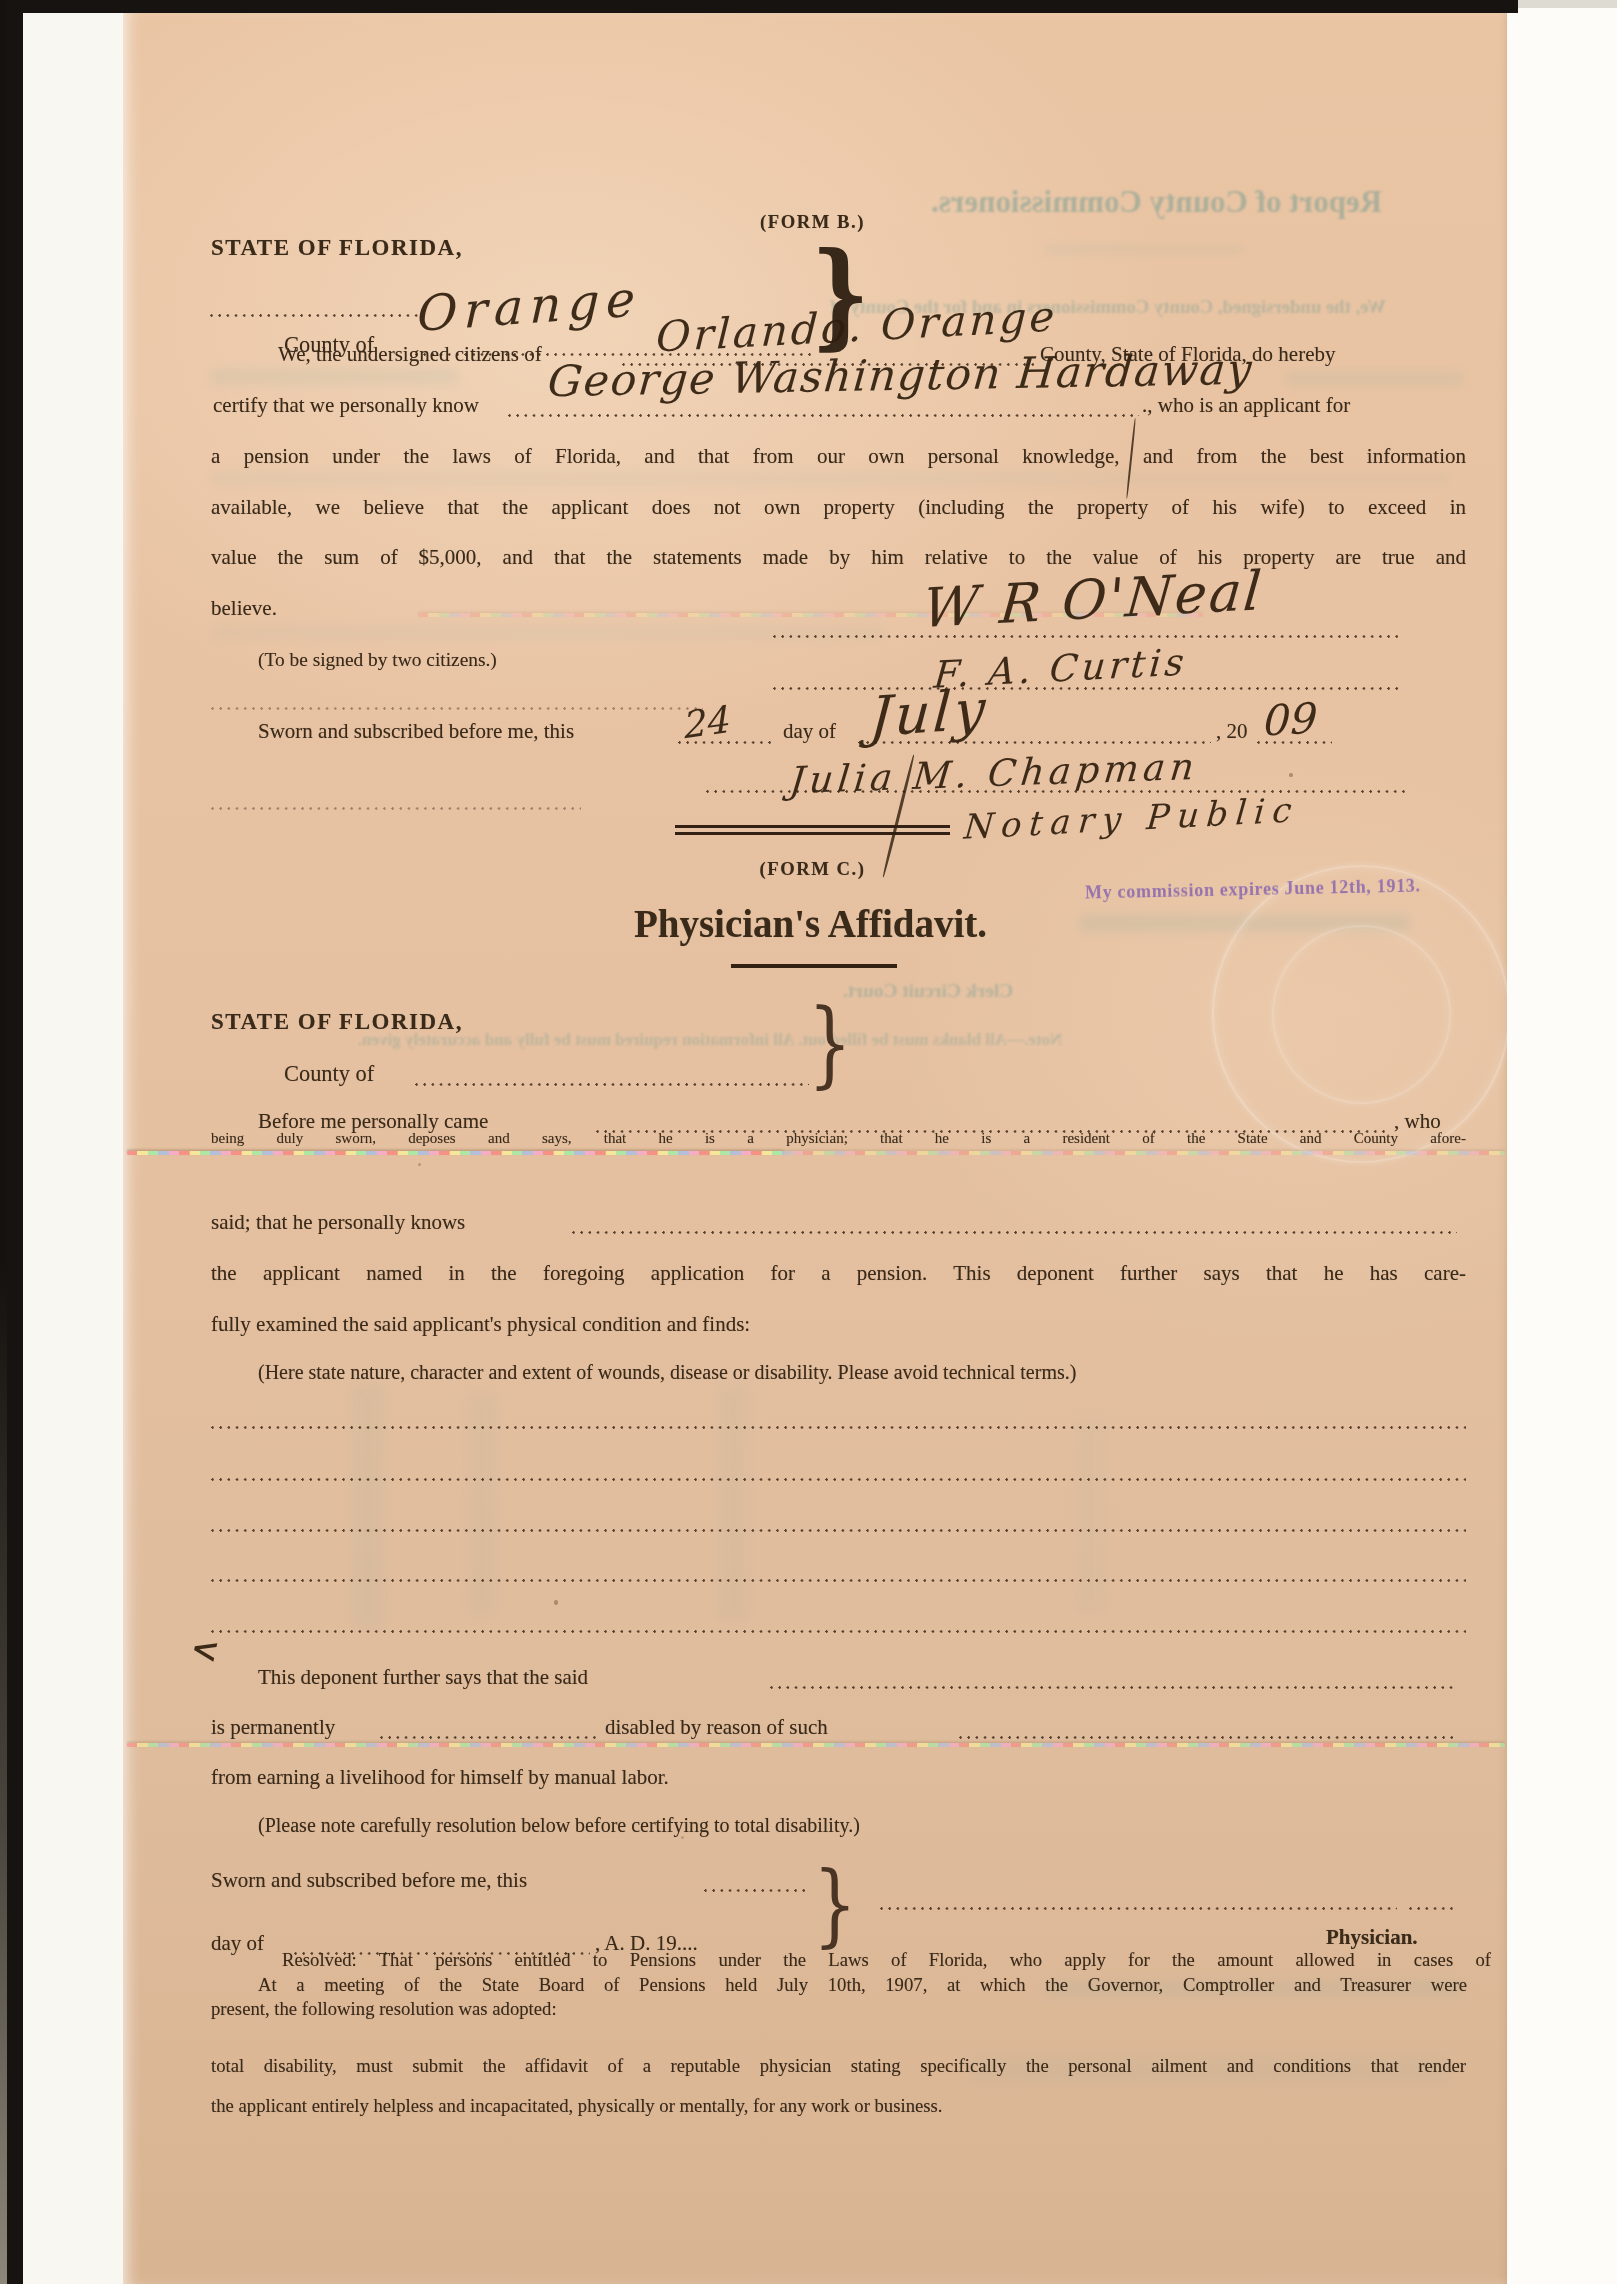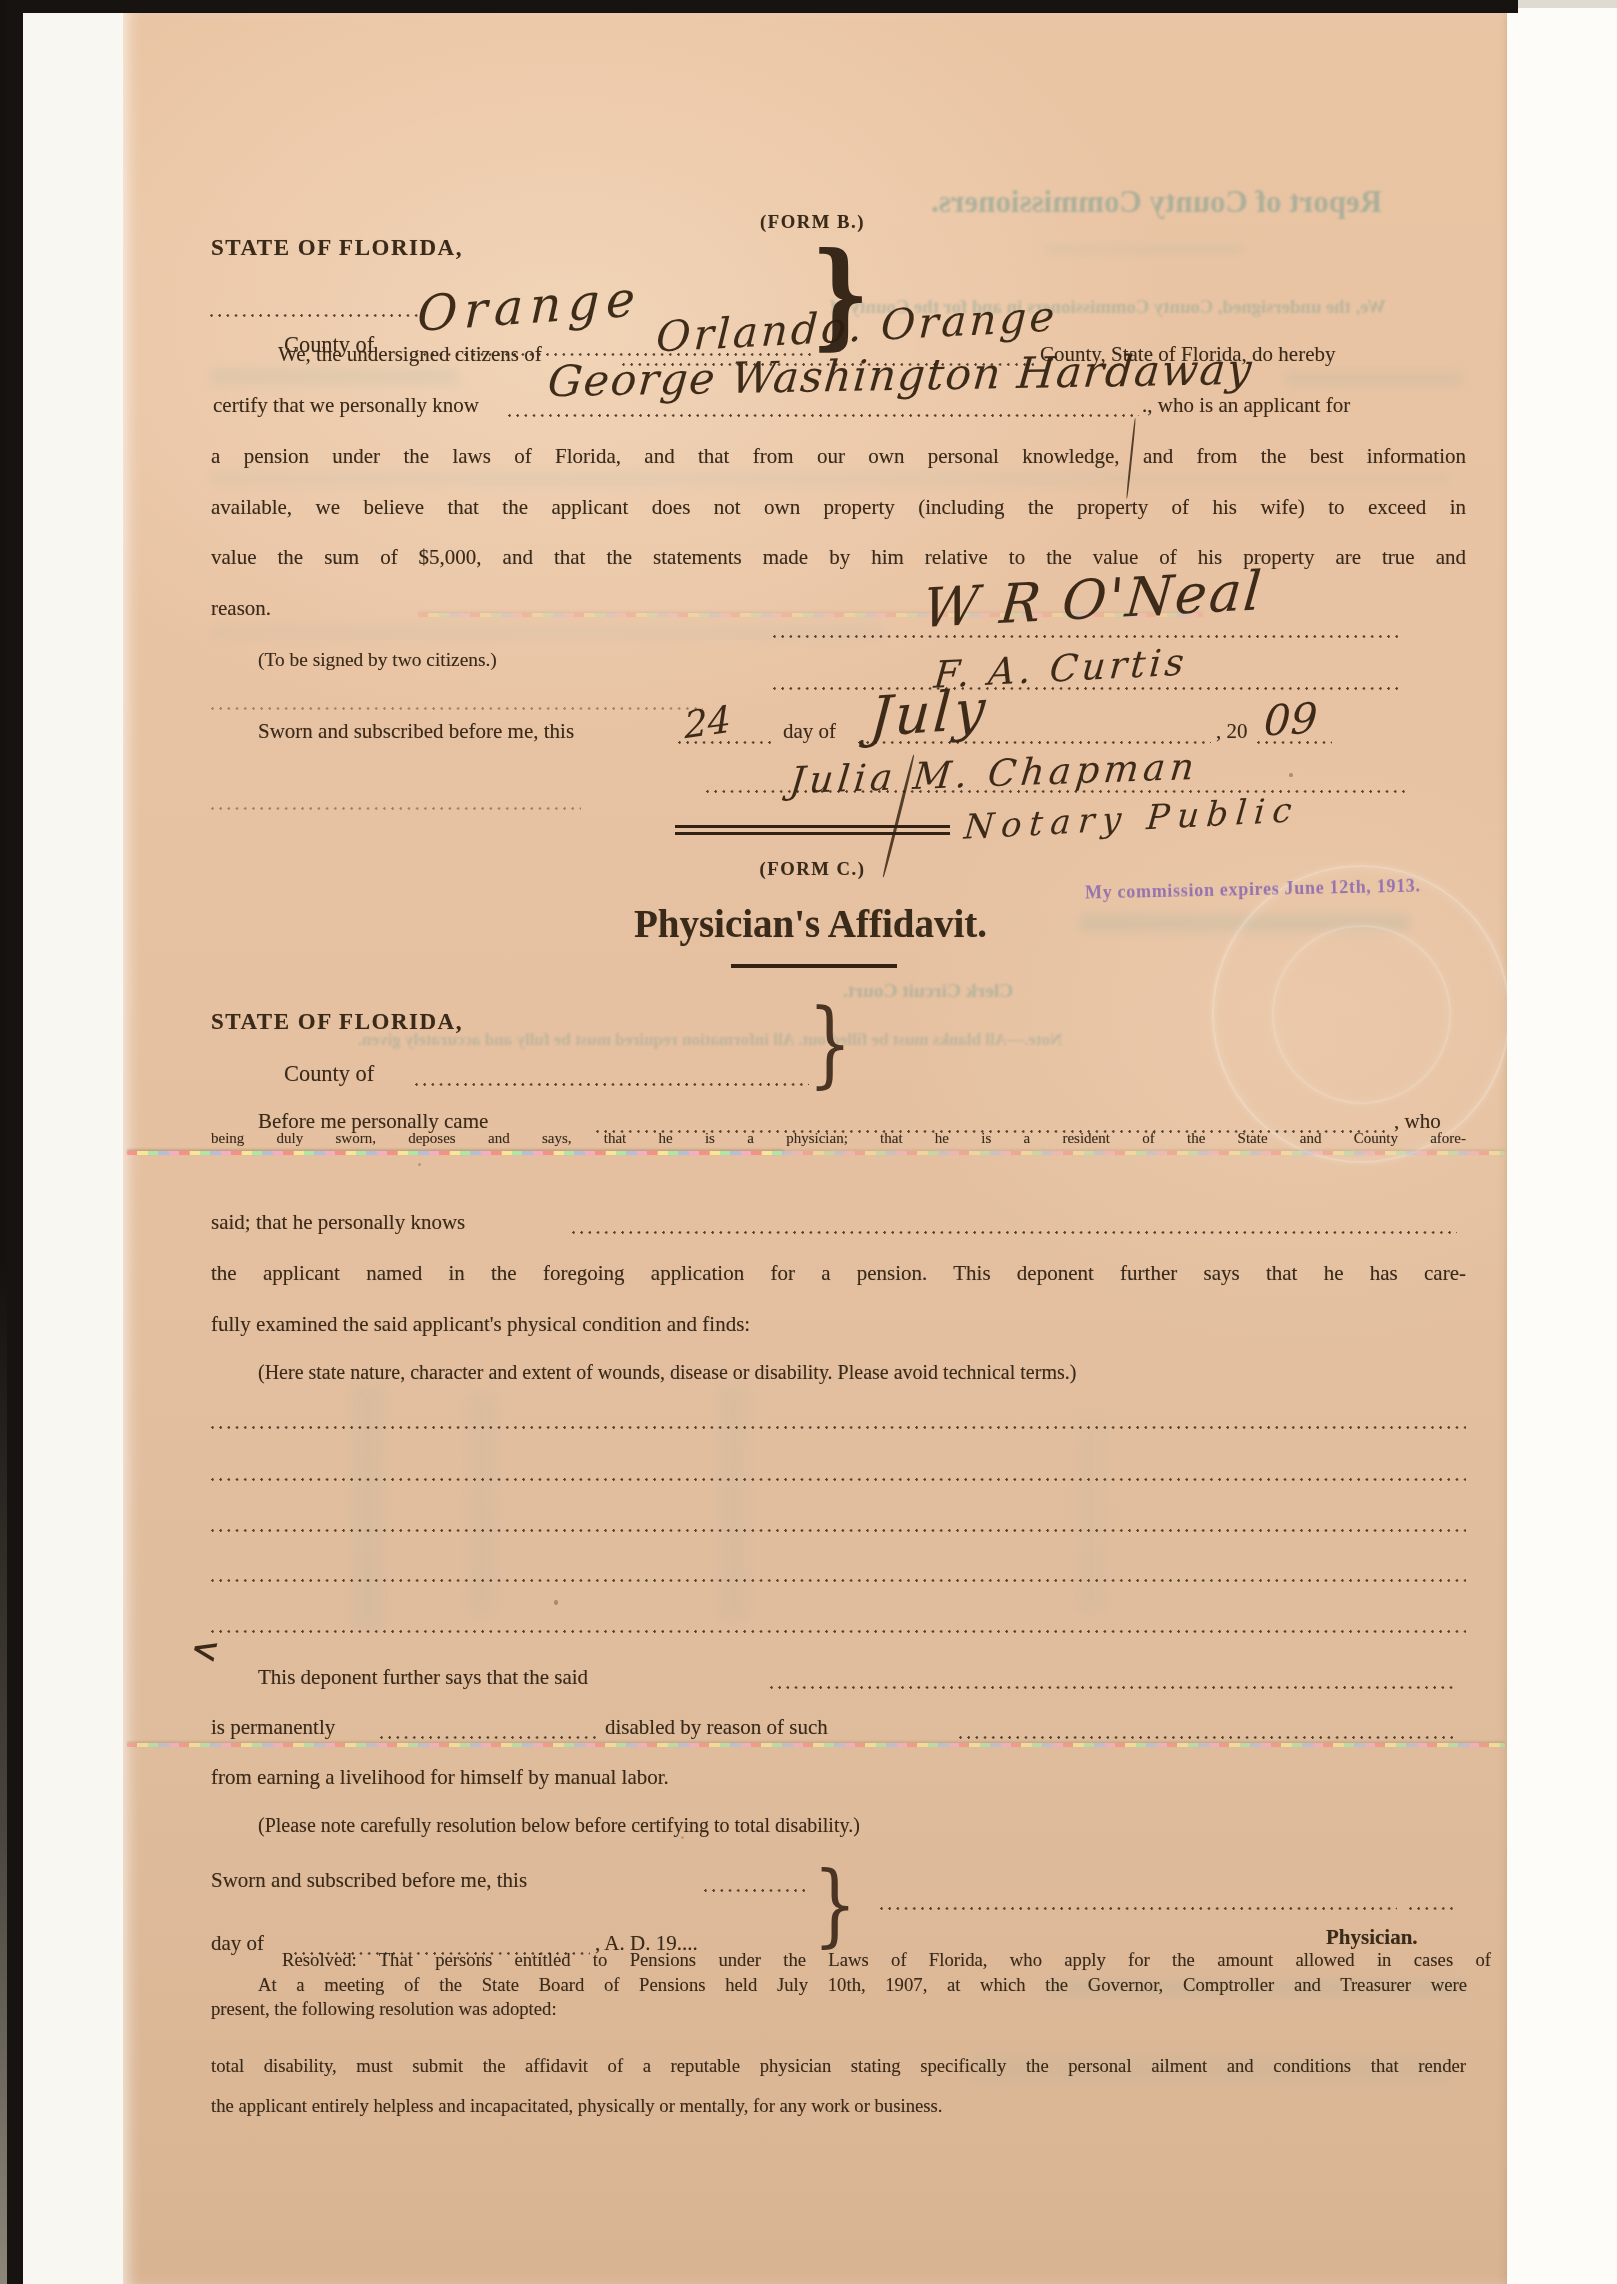--- a/index.html
+++ b/index.html
@@ -99,21 +99,21 @@
 
   <div class="t" style="left:213px;top:393px;font-size:21px;">certify that we personally know</div>
   <div class="dots" style="left:508px;top:414px;width:631px;"></div>
   <div class="t" style="left:1142px;top:393px;font-size:21px;">., who is an applicant for</div>
   <div class="hw" style="left:548px;top:350px;font-size:43px;letter-spacing:1.5px;transform:rotate(-1deg) skewX(-6deg);">George Washington Hardaway</div>
   <div class="tail" style="left:1130px;top:418px;width:2.2px;height:81px;transform:rotate(6deg);"></div>
 
   <div class="t j" style="left:211px;top:444px;width:1255px;font-size:21px;">a pension under the laws of Florida, and that from our own personal knowledge, and from the best information</div>
   <div class="t j" style="left:211px;top:495px;width:1255px;font-size:21px;">available, we believe that the applicant does not own property  (including the property of his wife)  to exceed in</div>
   <div class="t j" style="left:211px;top:545px;width:1255px;font-size:21px;">value the sum of $5,000, and that the statements made by him relative to the value of his property are true and</div>
-  <div class="t" style="left:211px;top:596px;font-size:21px;">reason.</div>
+  <div class="t" style="left:211px;top:596px;font-size:21px;">believe.</div>
 
   <div class="dots" style="left:773px;top:635px;width:628px;"></div>
   <div class="hw" style="left:923px;top:568px;font-size:54px;letter-spacing:2.2px;transform:rotate(-3deg) skewX(-8deg);">W R O'Neal</div>
 
   <div class="t" style="left:258px;top:649px;font-size:19.4px;">(To be signed by two citizens.)</div>
 
   <div class="dots" style="left:773px;top:687px;width:628px;"></div>
   <div class="hw" style="left:934px;top:647px;font-size:37px;letter-spacing:3.7px;transform:rotate(-3deg) skewX(-8deg);">F. A. Curtis</div>
 
   <div class="dots faint" style="left:211px;top:707px;width:492px;"></div>

